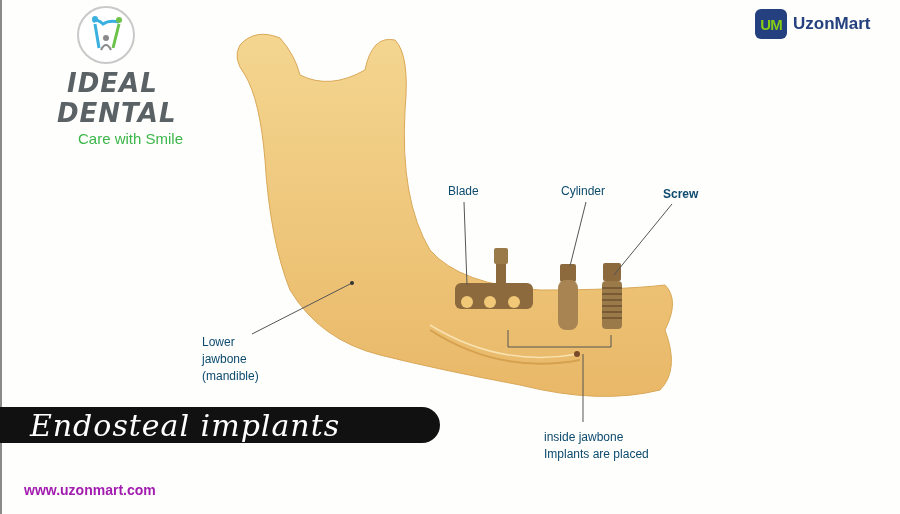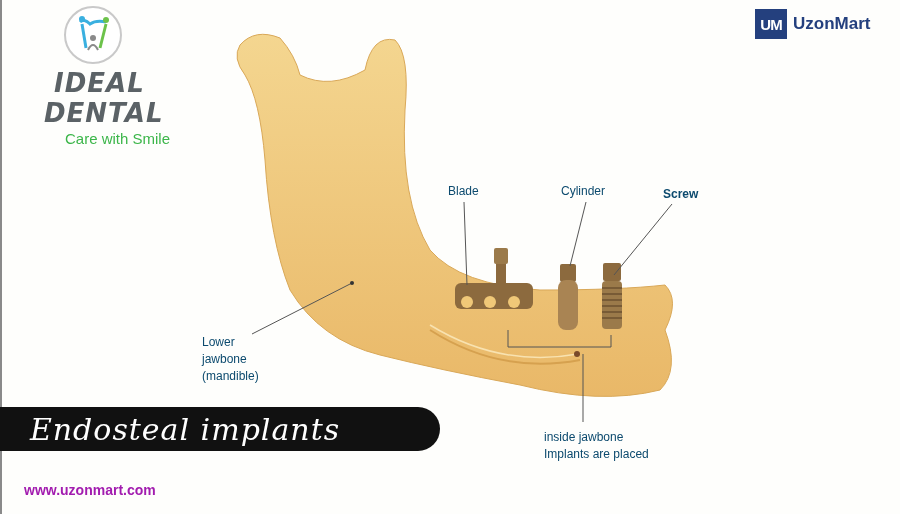--- a/index.html
+++ b/index.html
@@ -1,29 +1,29 @@
 <!DOCTYPE html>
 <html><head>
 <meta charset="utf-8">
 <style>
   html, body { margin:0; padding:0; }
   body { width:900px; height:514px; background:#fefefc; position:relative; overflow:hidden; font-family:"Liberation Sans", sans-serif; }
   .left-edge { position:absolute; left:0; top:0; width:2px; height:514px; background:#8a8a8a; }
-  .logo { position:absolute; left:44px; top:4px; width:110px; height:140px; }
+  .logo { position:absolute; left:57px; top:4px; width:110px; height:140px; }
   .logo-circle { position:absolute; left:20px; top:2px; width:54px; height:54px; border:2px solid #c9c9c9; border-radius:50%; background:#fff; }
   .logo-text { position:absolute; left:0; width:110px; text-align:left; font-family:"DejaVu Sans", sans-serif; font-weight:bold; font-style:italic; color:#5b6266; letter-spacing:1px; }
   .logo-t1 { top:64px; left:10px; font-size:26px; }
   .logo-t2 { top:94px; left:0px; font-size:26px; }
   .logo-tag { position:absolute; top:126px; left:21px; font-size:15px; color:#3cb64a; white-space:nowrap; }
   .brand { position:absolute; left:755px; top:9px; display:flex; align-items:center; gap:6px; }
-  .brand-box { width:32px; height:30px; background:#24407e; border-radius:0; color:#ffffff; font-weight:bold; font-size:15px; display:flex; align-items:center; justify-content:center; letter-spacing:-1px; }
+  .brand-box { width:32px; height:30px; background:#24407e; border-radius:6px; color:#84cc16; font-weight:bold; font-size:15px; display:flex; align-items:center; justify-content:center; letter-spacing:-1px; }
   .brand-name { color:#24407e; font-weight:bold; font-size:17px; }
   .diagram { position:absolute; left:0; top:0; width:900px; height:514px; }
   .lbl { position:absolute; font-size:12px; color:#0c4a6e; line-height:17px; white-space:nowrap; }
-  .banner { position:absolute; left:0; top:407px; width:440px; height:44px; background:#111; border-radius:0 26px 26px 0; display:flex; align-items:center; justify-content:center; }
+  .banner { position:absolute; left:0; top:407px; width:440px; height:36px; background:#111; border-radius:0 26px 26px 0; display:flex; align-items:center; justify-content:center; }
   .banner-text { color:#fff; font-family:"DejaVu Serif", serif; font-style:italic; font-size:30px; letter-spacing:1px; margin-left:-70px; }
   .site { position:absolute; left:24px; top:482px; font-size:14px; font-weight:bold; color:#a21caf; }
 </style>
 </head>
 <body>
 
 <div class="left-edge"></div>
 
 <div class="logo">
   <div class="logo-circle">

